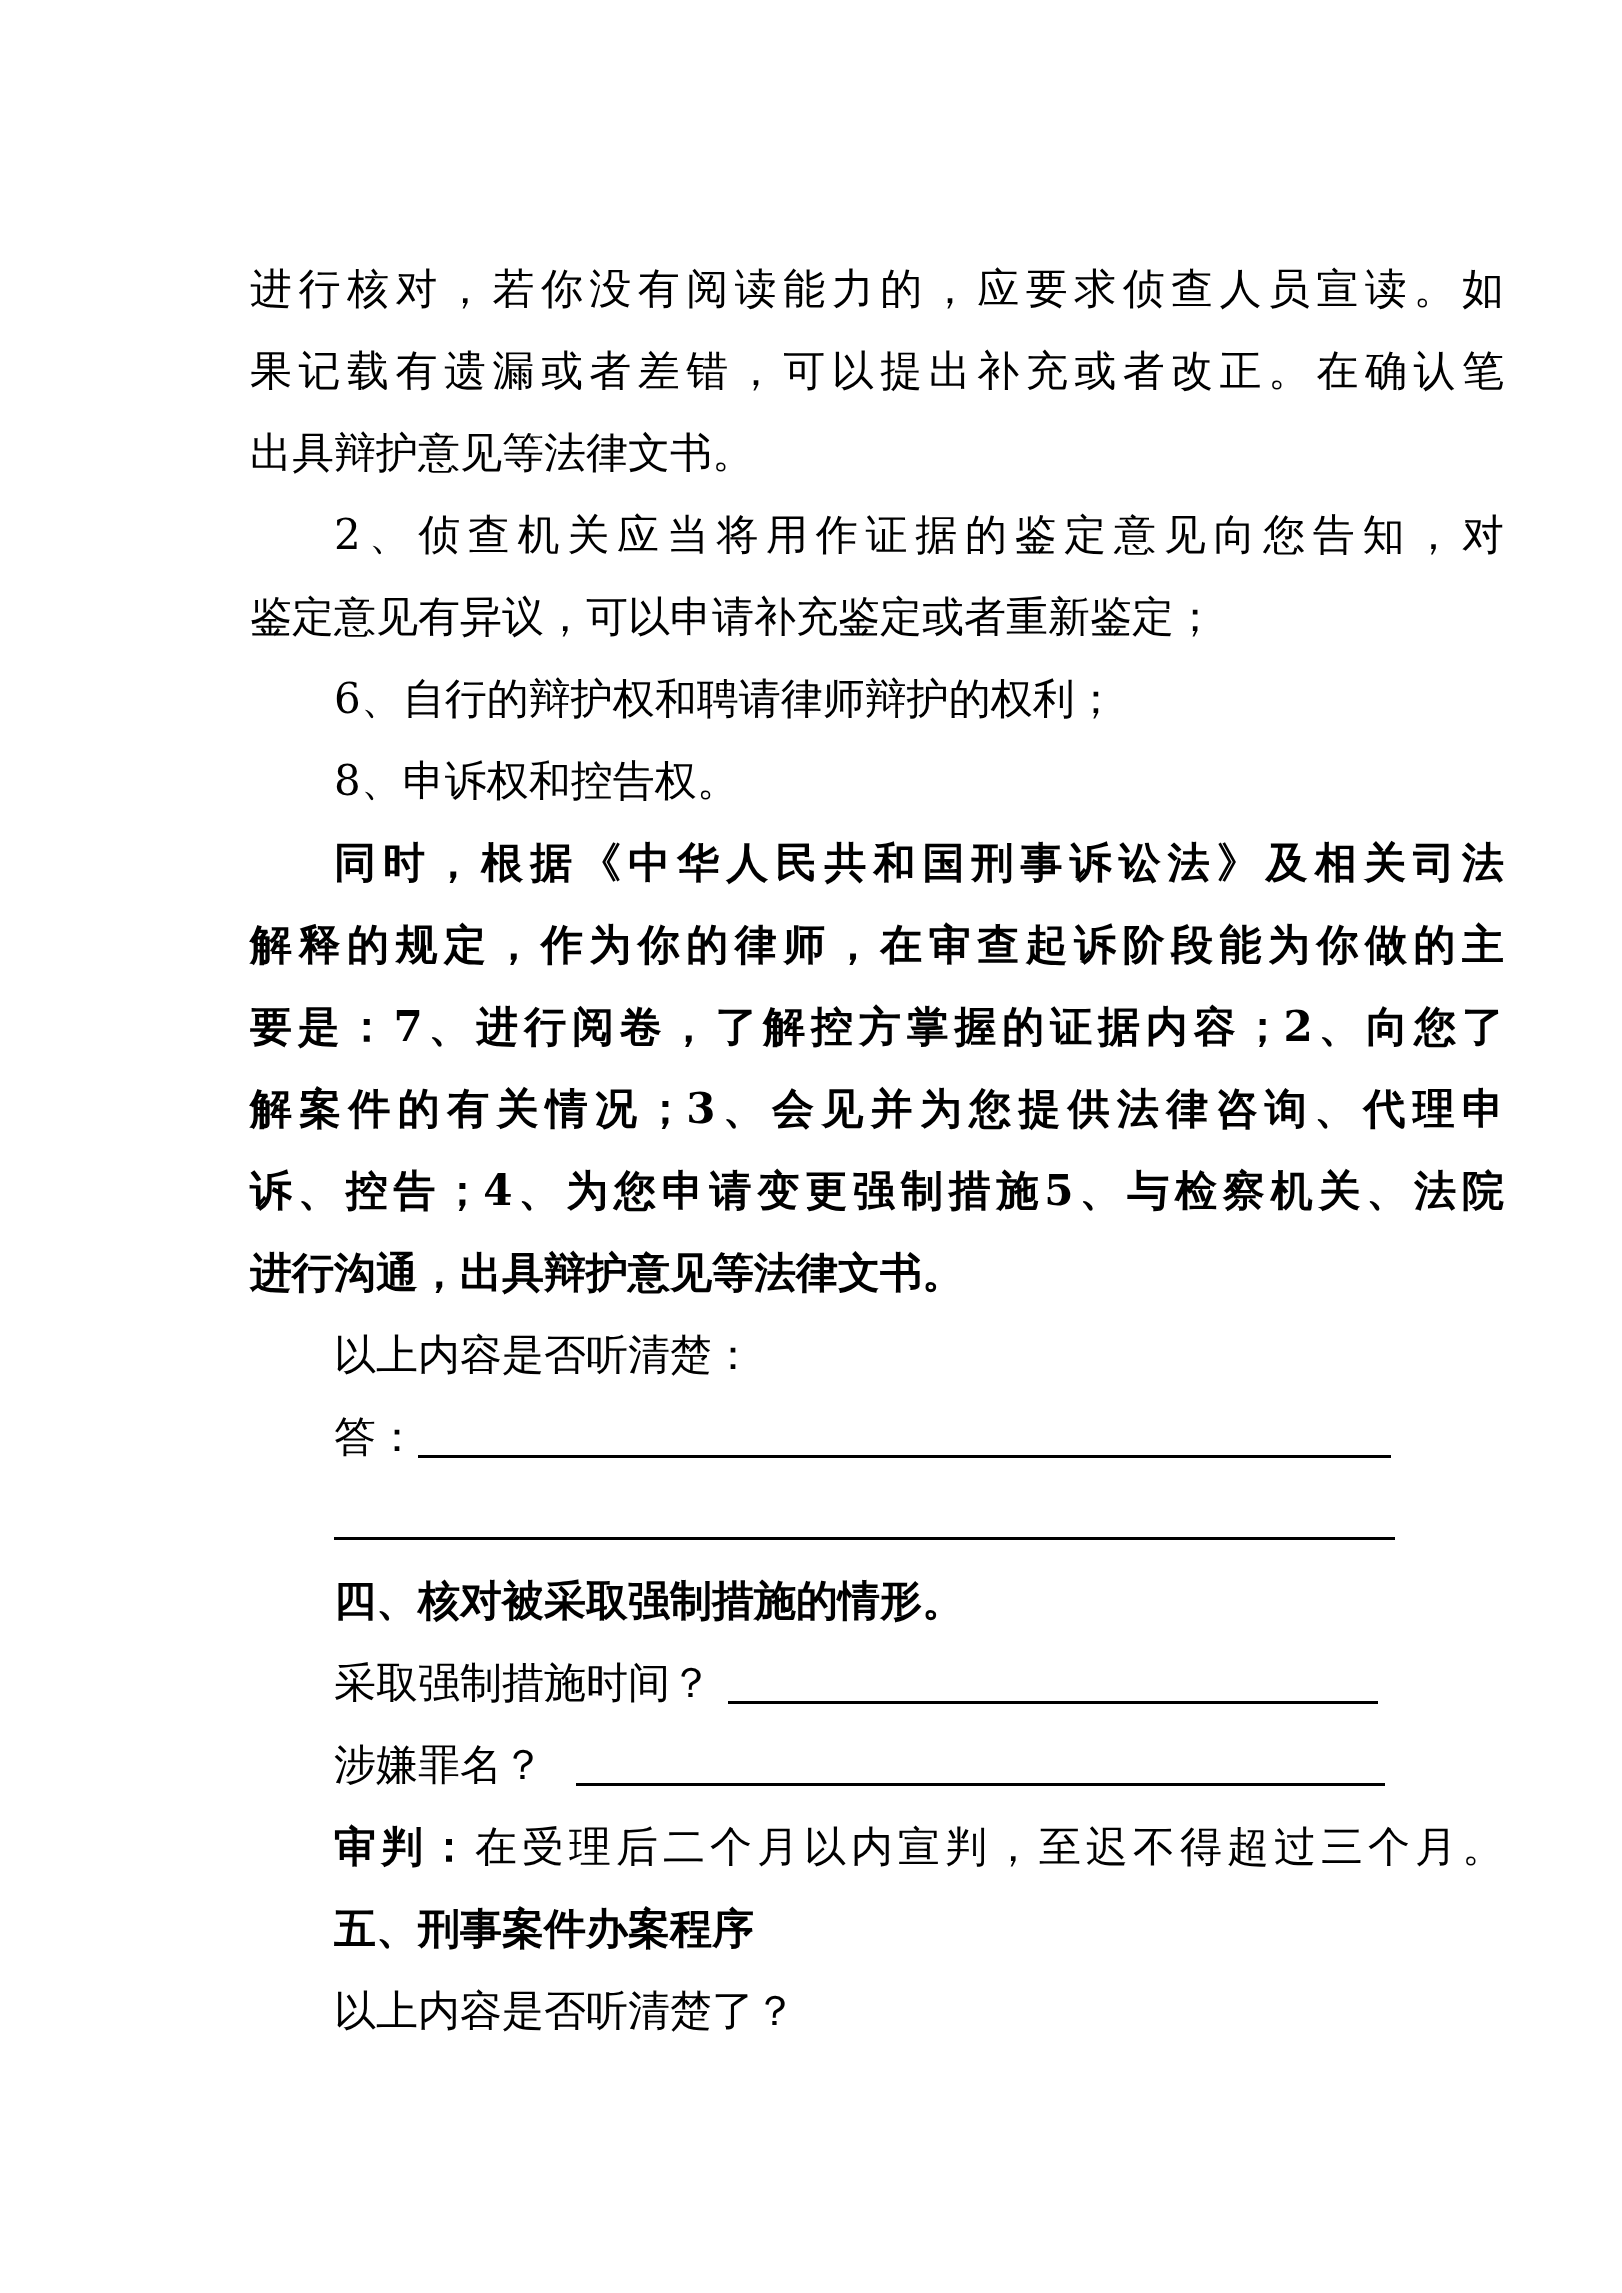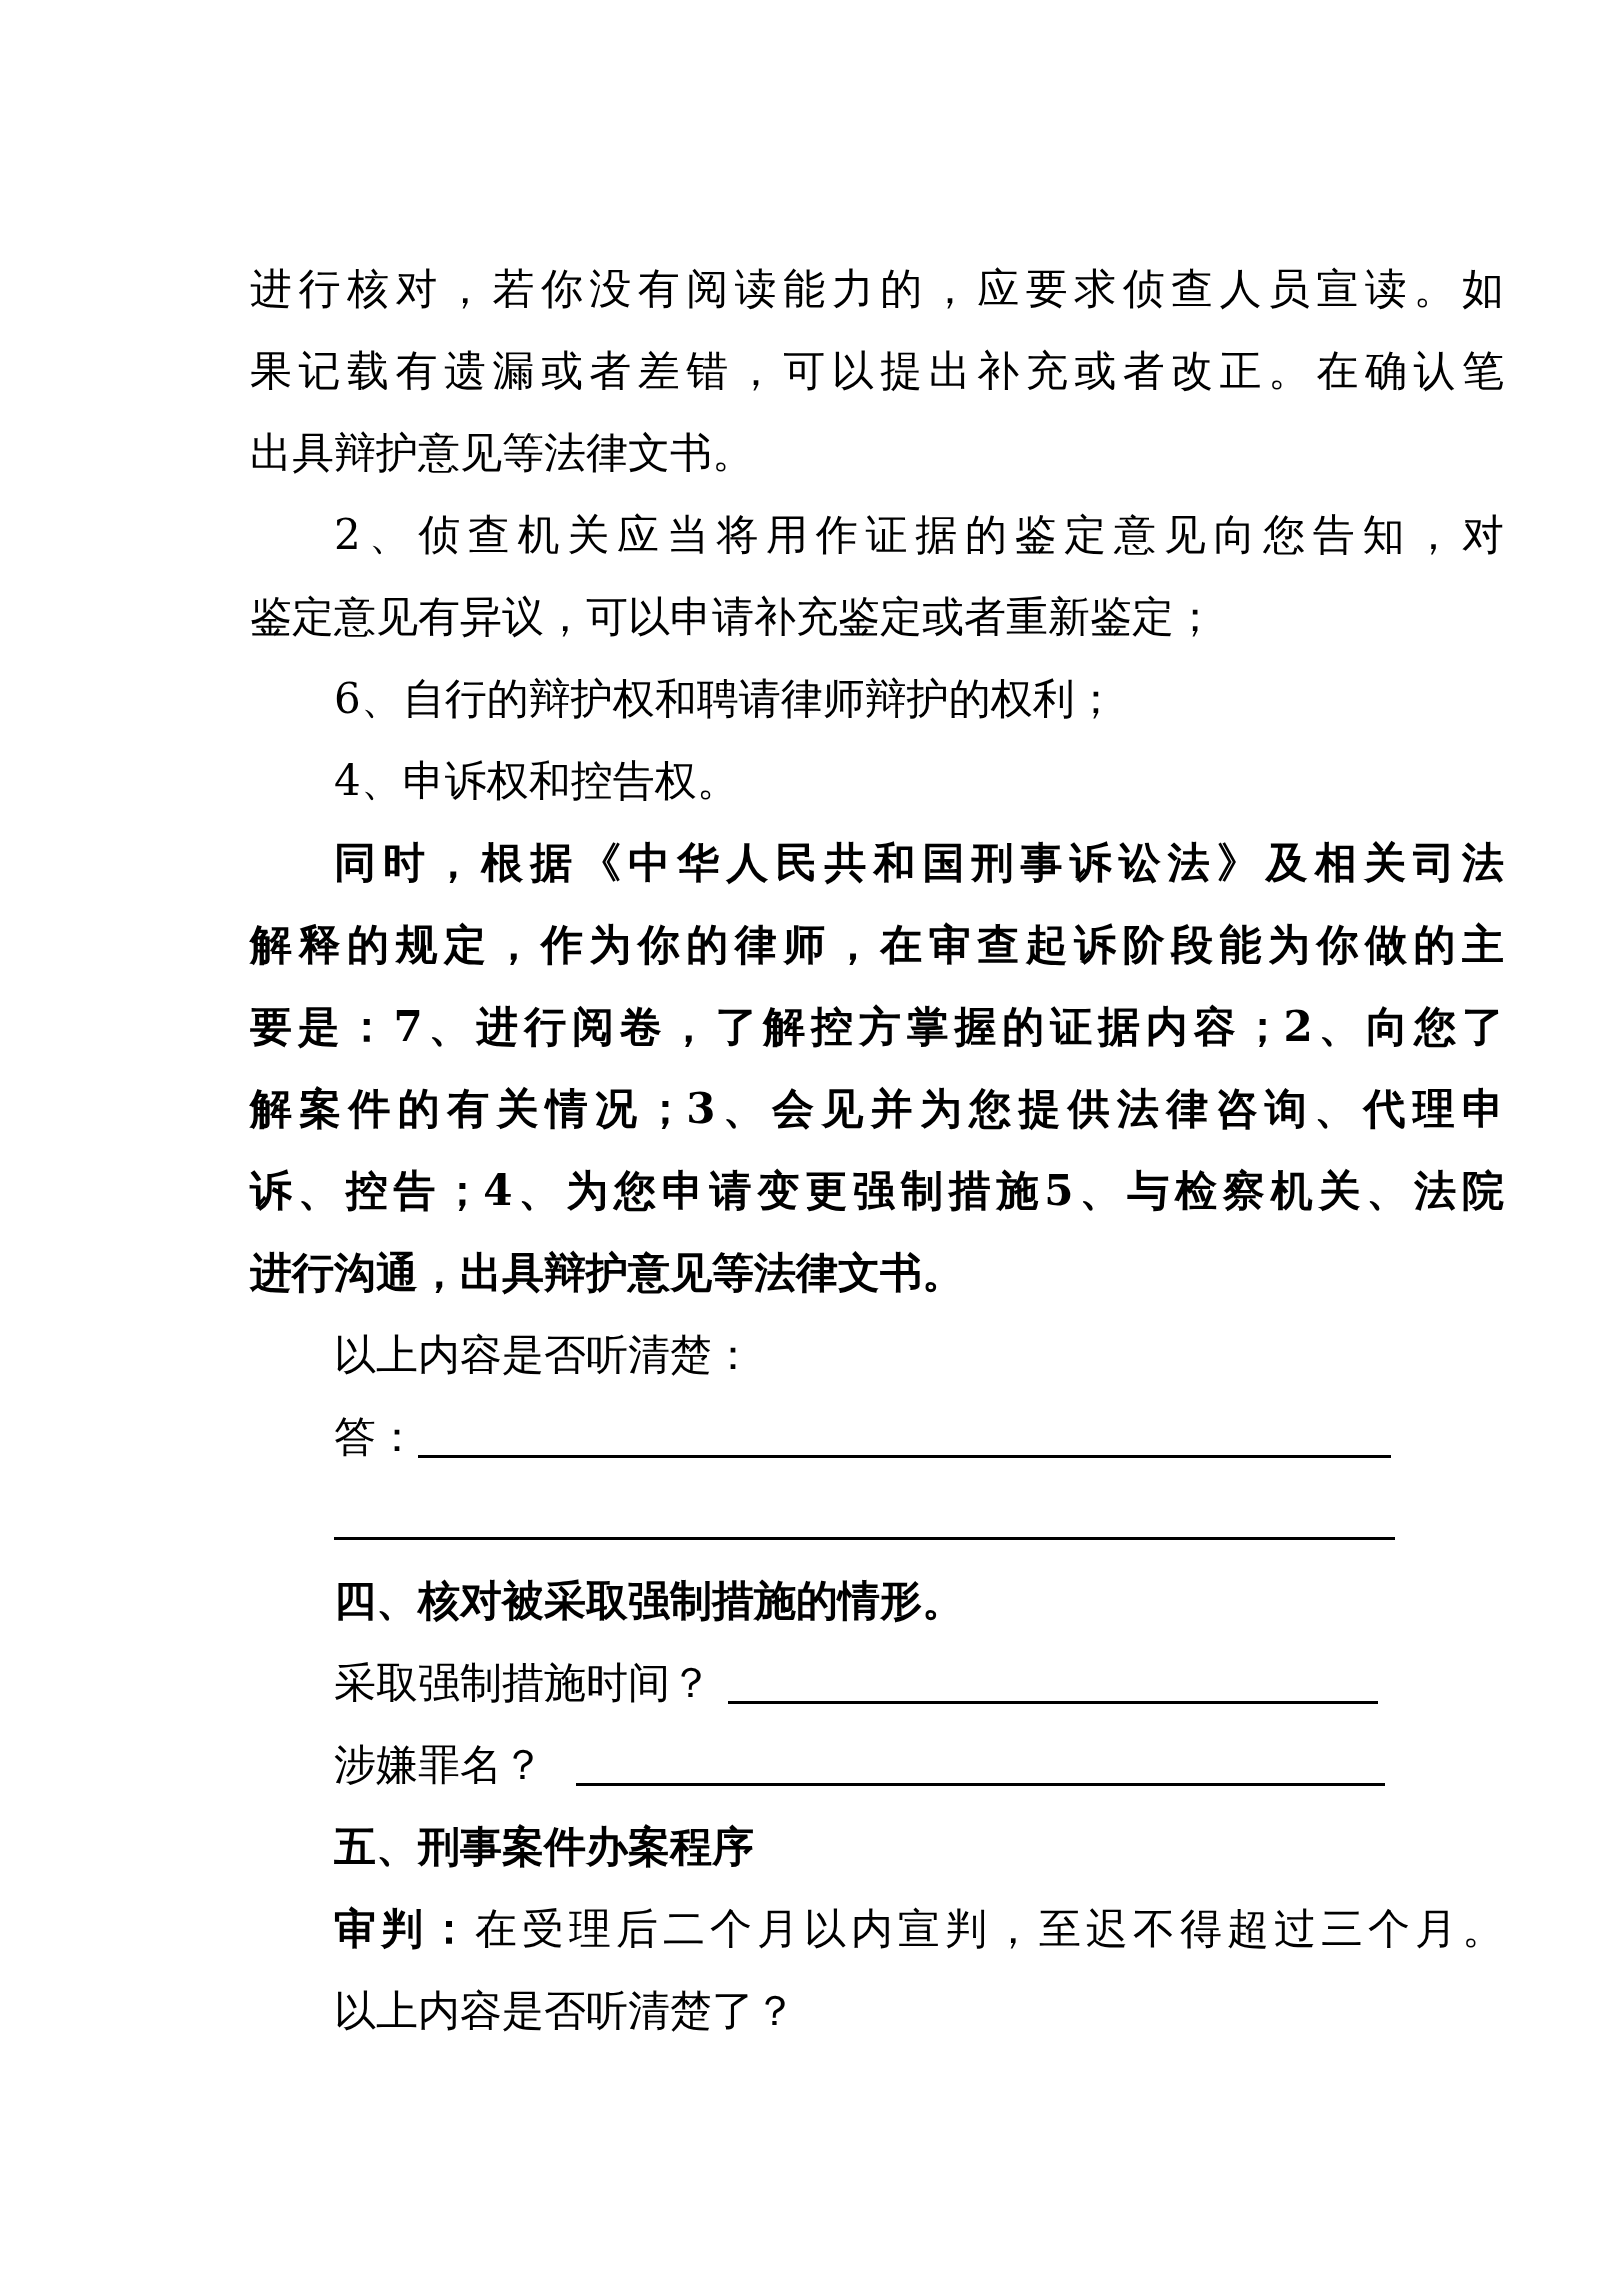--- a/index.html
+++ b/index.html
@@ -37,30 +37,30 @@
 </head>
 <body>
 
 <div class="page">
     <div class="line just wrap"><span>进行核对，若你没有阅读能力的，应要求侦查人员宣读。如</span></div>
     <div class="line just wrap"><span>果记载有遗漏或者差错，可以提出补充或者改正。在确认笔</span></div>
     <div class="line"><span>出具辩护意见等法律文书。</span></div>
     <div class="line ind just wrap"><span>2、侦查机关应当将用作证据的鉴定意见向您告知，对</span></div>
     <div class="line"><span>鉴定意见有异议，可以申请补充鉴定或者重新鉴定；</span></div>
     <div class="line ind"><span>6、自行的辩护权和聘请律师辩护的权利；</span></div>
-    <div class="line ind"><span>4、申诉权和控告权。</span></div>
+    <div class="line ind"><span>8、申诉权和控告权。</span></div>
     <div class="line ind just wrap"><span class="b">同时，根据《中华人民共和国刑事诉讼法》及相关司法</span></div>
     <div class="line just wrap"><span class="b">解释的规定，作为你的律师，在审查起诉阶段能为你做的主</span></div>
     <div class="line just wrap"><span class="b">要是：7、进行阅卷，了解控方掌握的证据内容；2、向您了</span></div>
     <div class="line just wrap"><span class="b">解案件的有关情况；3、会见并为您提供法律咨询、代理申</span></div>
     <div class="line just wrap"><span class="b">诉、控告；4、为您申请变更强制措施5、与检察机关、法院</span></div>
     <div class="line"><span class="b">进行沟通，出具辩护意见等法律文书。</span></div>
     <div class="line ind"><span>以上内容是否听清楚：</span></div>
     <div class="line ind"><span>答：</span><span class="fill" style="width: 973px;"></span></div>
     <div class="line ind"><span class="fill" style="width: 1061px;"></span></div>
     <div class="line ind"><span class="b">四、核对被采取强制措施的情形。</span></div>
     <div class="line ind"><span>采取强制措施时间？</span><span class="fill" style="width: 650px; margin-left: 16.4px;"></span></div>
     <div class="line ind"><span>涉嫌罪名？</span><span class="fill" style="width: 809px; margin-left: 32px;"></span></div>
+    <div class="line ind just wrap"><span class="b">审判：</span><span>在受理后二个月以内宣判，至迟不得超过三个月。</span></div>
     <div class="line ind"><span class="b">五、刑事案件办案程序</span></div>
-    <div class="line ind just wrap"><span class="b">审判：</span><span>在受理后二个月以内宣判，至迟不得超过三个月。</span></div>
     <div class="line ind"><span>以上内容是否听清楚了？</span></div>
   </div>
 
 
 </body></html>

